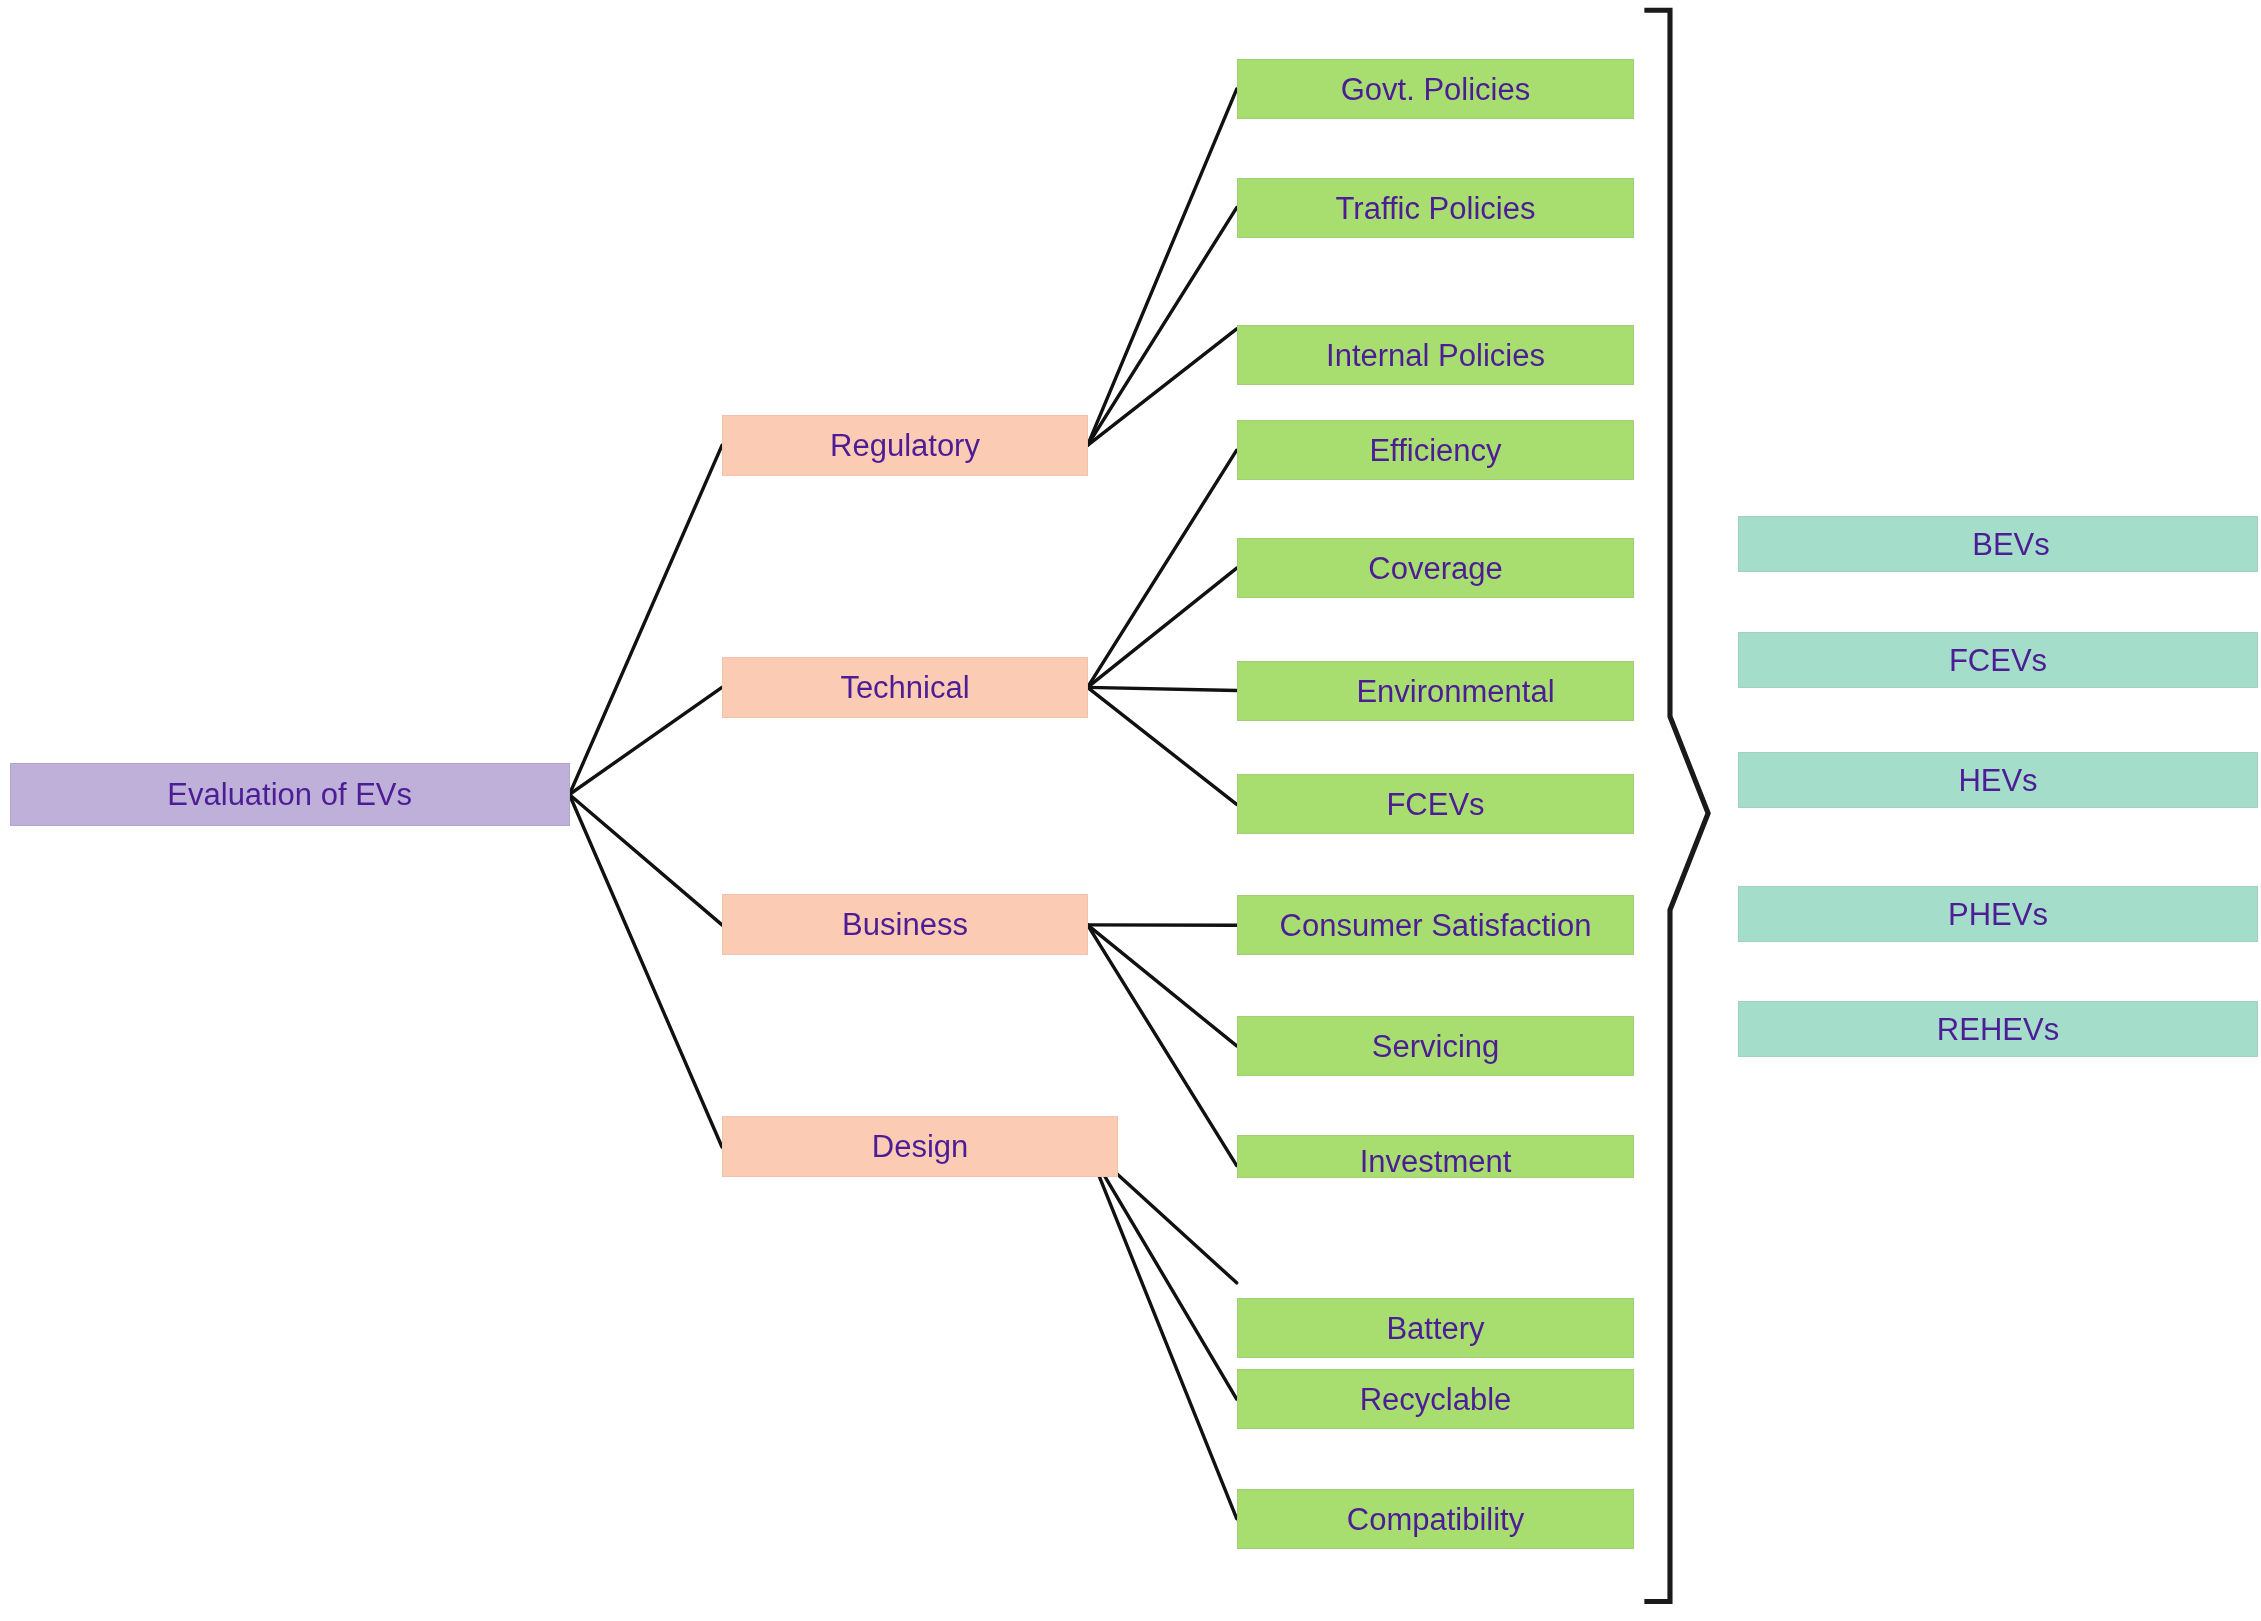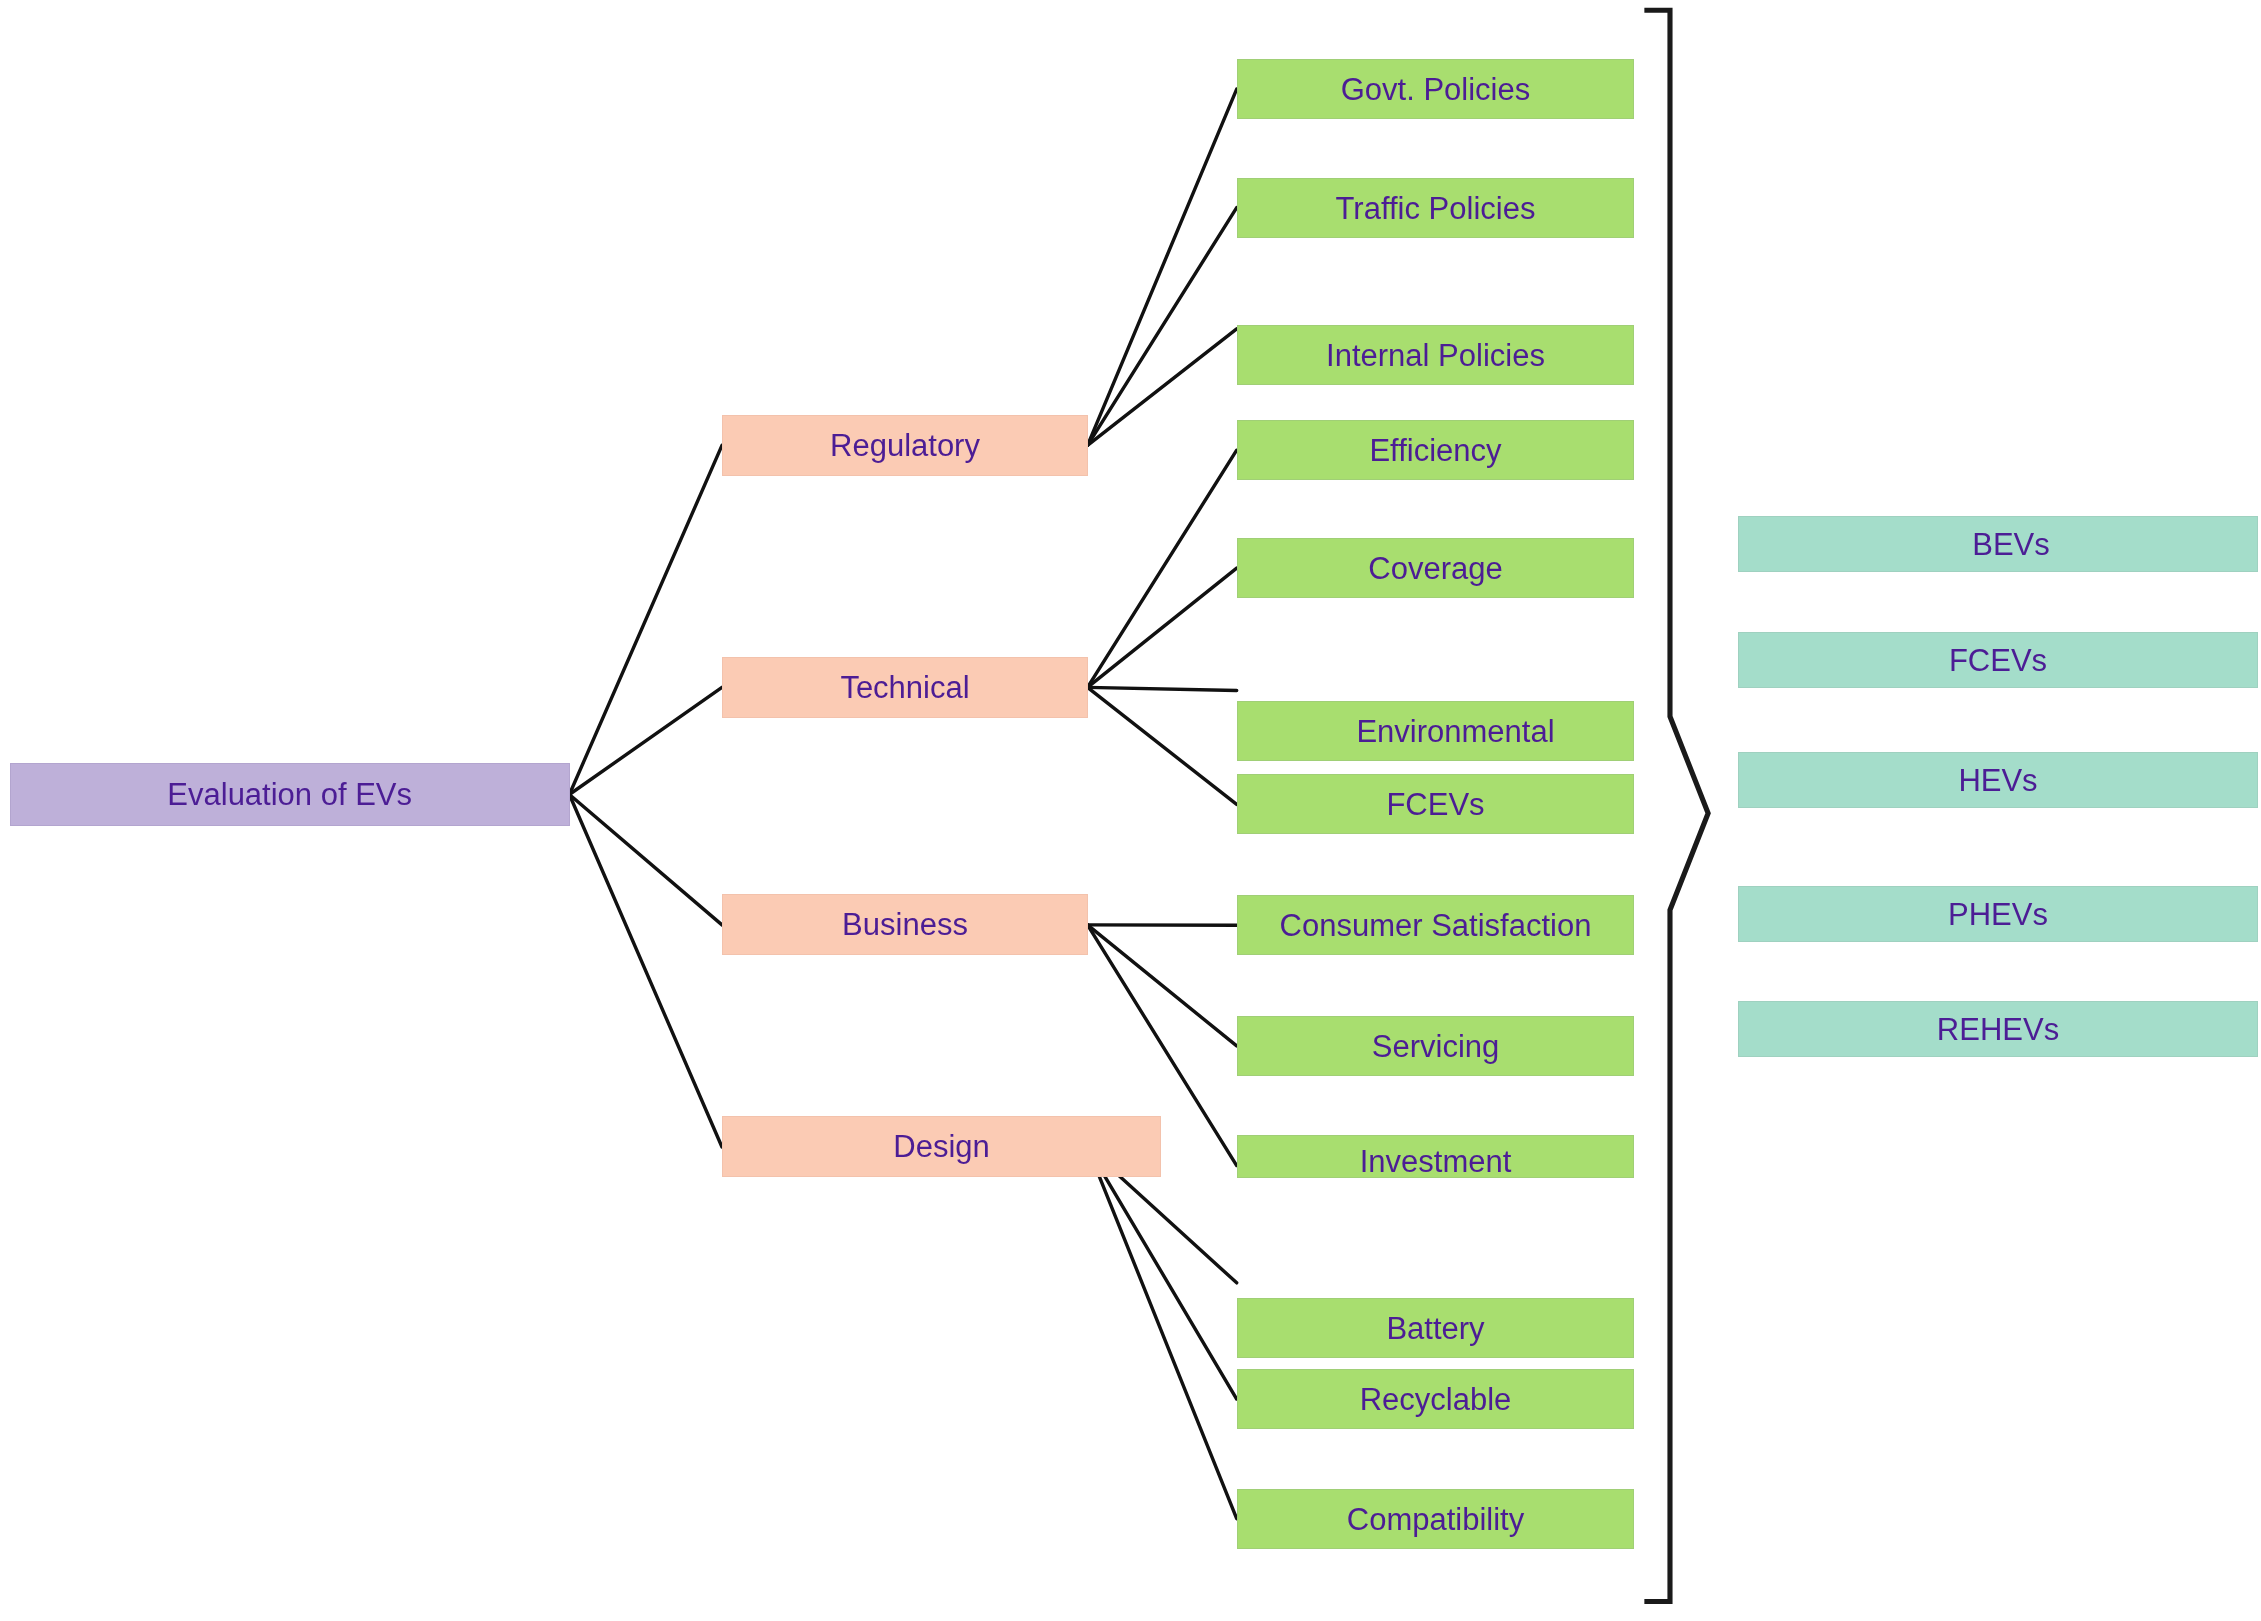--- a/index.html
+++ b/index.html
@@ -93,41 +93,41 @@
   <div id="criteria-layer">
       <div class="node node-criteria" style="left: 722px; top: 415px; width: 366px; height: 61px;">
         <span>Regulatory</span>
       </div>
       <div class="node node-criteria" style="left: 722px; top: 657px; width: 366px; height: 61px;">
         <span>Technical</span>
       </div>
       <div class="node node-criteria" style="left: 722px; top: 894px; width: 366px; height: 61px;">
         <span>Business</span>
       </div>
-      <div class="node node-criteria" style="left: 722px; top: 1116px; width: 439px; height: 61px;">
+      <div class="node node-criteria" style="left: 722px; top: 1116px; width: 396px; height: 61px;">
         <span>Design</span>
       </div>
     </div>
   <div id="sub-layer">
       <div class="node node-sub" style="left: 1237px; top: 59px; width: 397px; height: 60px;">
         <span>Govt. Policies</span>
       </div>
       <div class="node node-sub" style="left: 1237px; top: 178px; width: 397px; height: 60px;">
         <span>Traffic Policies</span>
       </div>
       <div class="node node-sub" style="left: 1237px; top: 299px; width: 397px; height: 60px; margin-top: 26px;">
         <span>Internal Policies</span>
       </div>
       <div class="node node-sub" style="left: 1237px; top: 420px; width: 397px; height: 60px;">
         <span>Efficiency</span>
       </div>
       <div class="node node-sub" style="left: 1237px; top: 538px; width: 397px; height: 60px;">
         <span>Coverage</span>
       </div>
-      <div class="node node-sub" style="left: 1237px; top: 701px; width: 397px; height: 60px; padding-left: 40px;">
+      <div class="node node-sub" style="left: 1237px; top: 661px; width: 397px; height: 60px; padding-left: 40px;">
         <span>Environmental</span>
       </div>
       <div class="node node-sub" style="left: 1237px; top: 774px; width: 397px; height: 60px;">
         <span>FCEVs</span>
       </div>
       <div class="node node-sub overflow" style="left: 1237px; top: 895px; width: 397px; height: 60px;">
         <span>Consumer Satisfaction</span>
       </div>
       <div class="node node-sub" style="left: 1237px; top: 1016px; width: 397px; height: 60px;">
         <span>Servicing</span>

